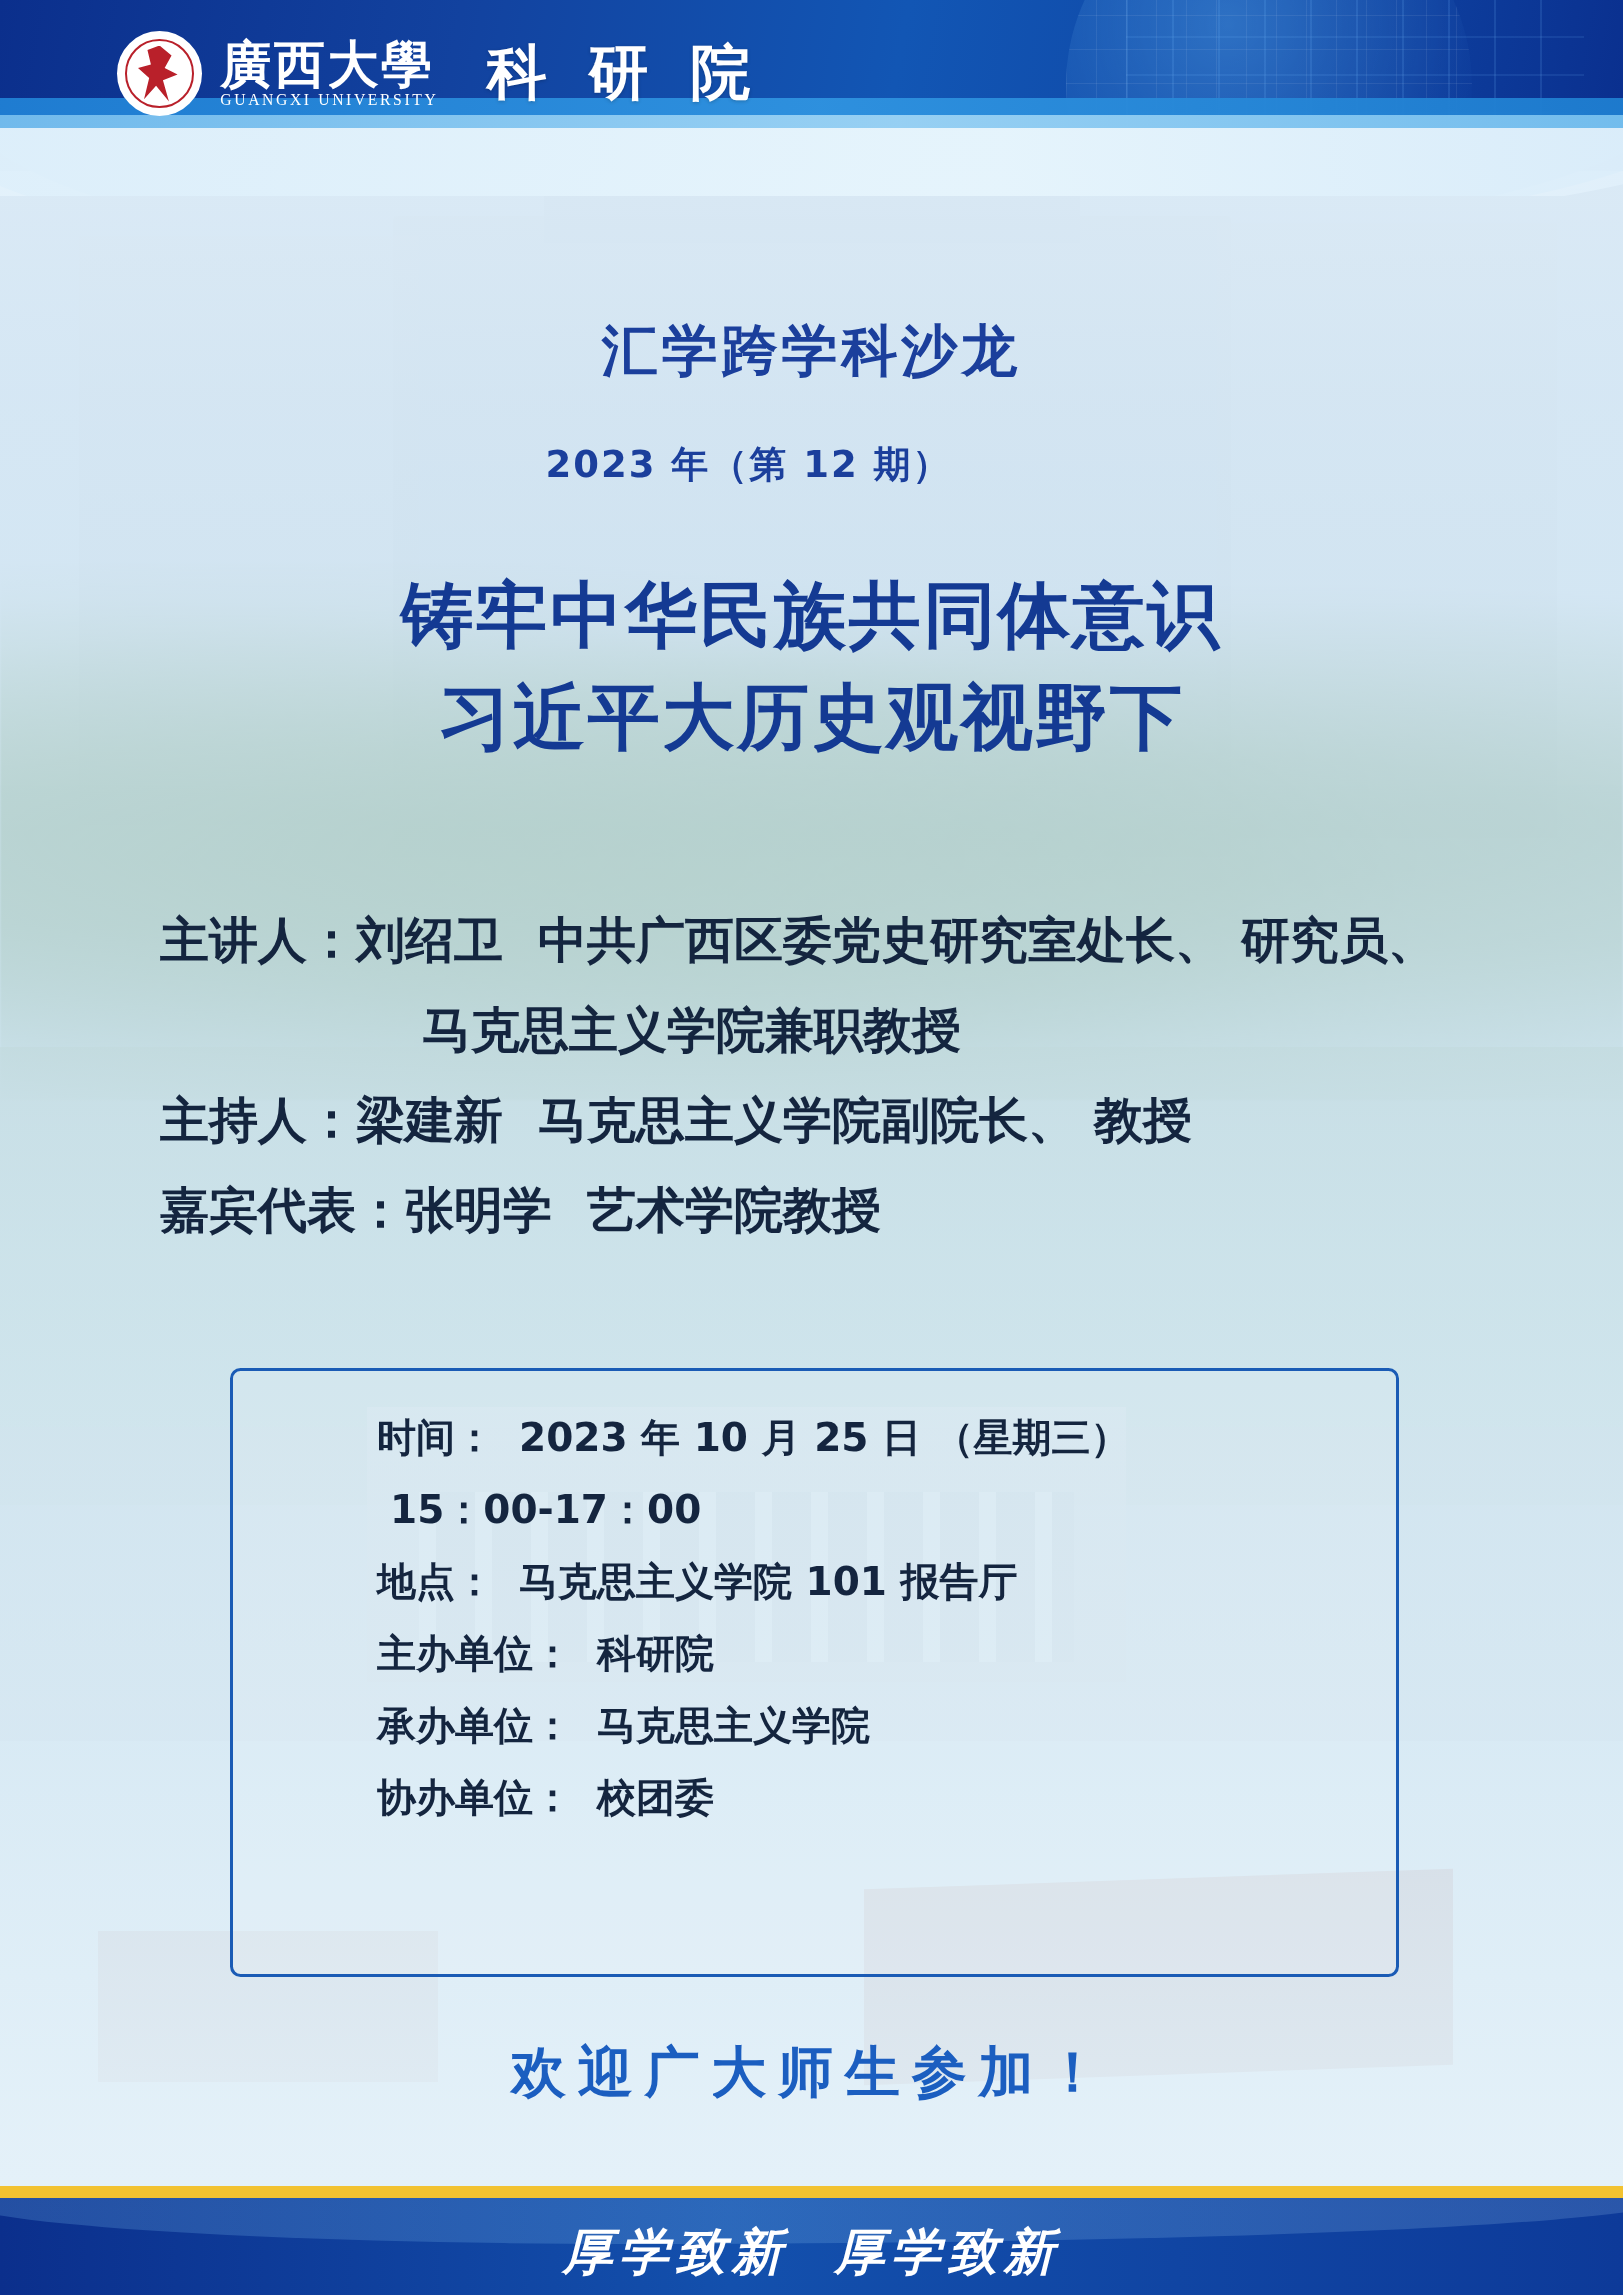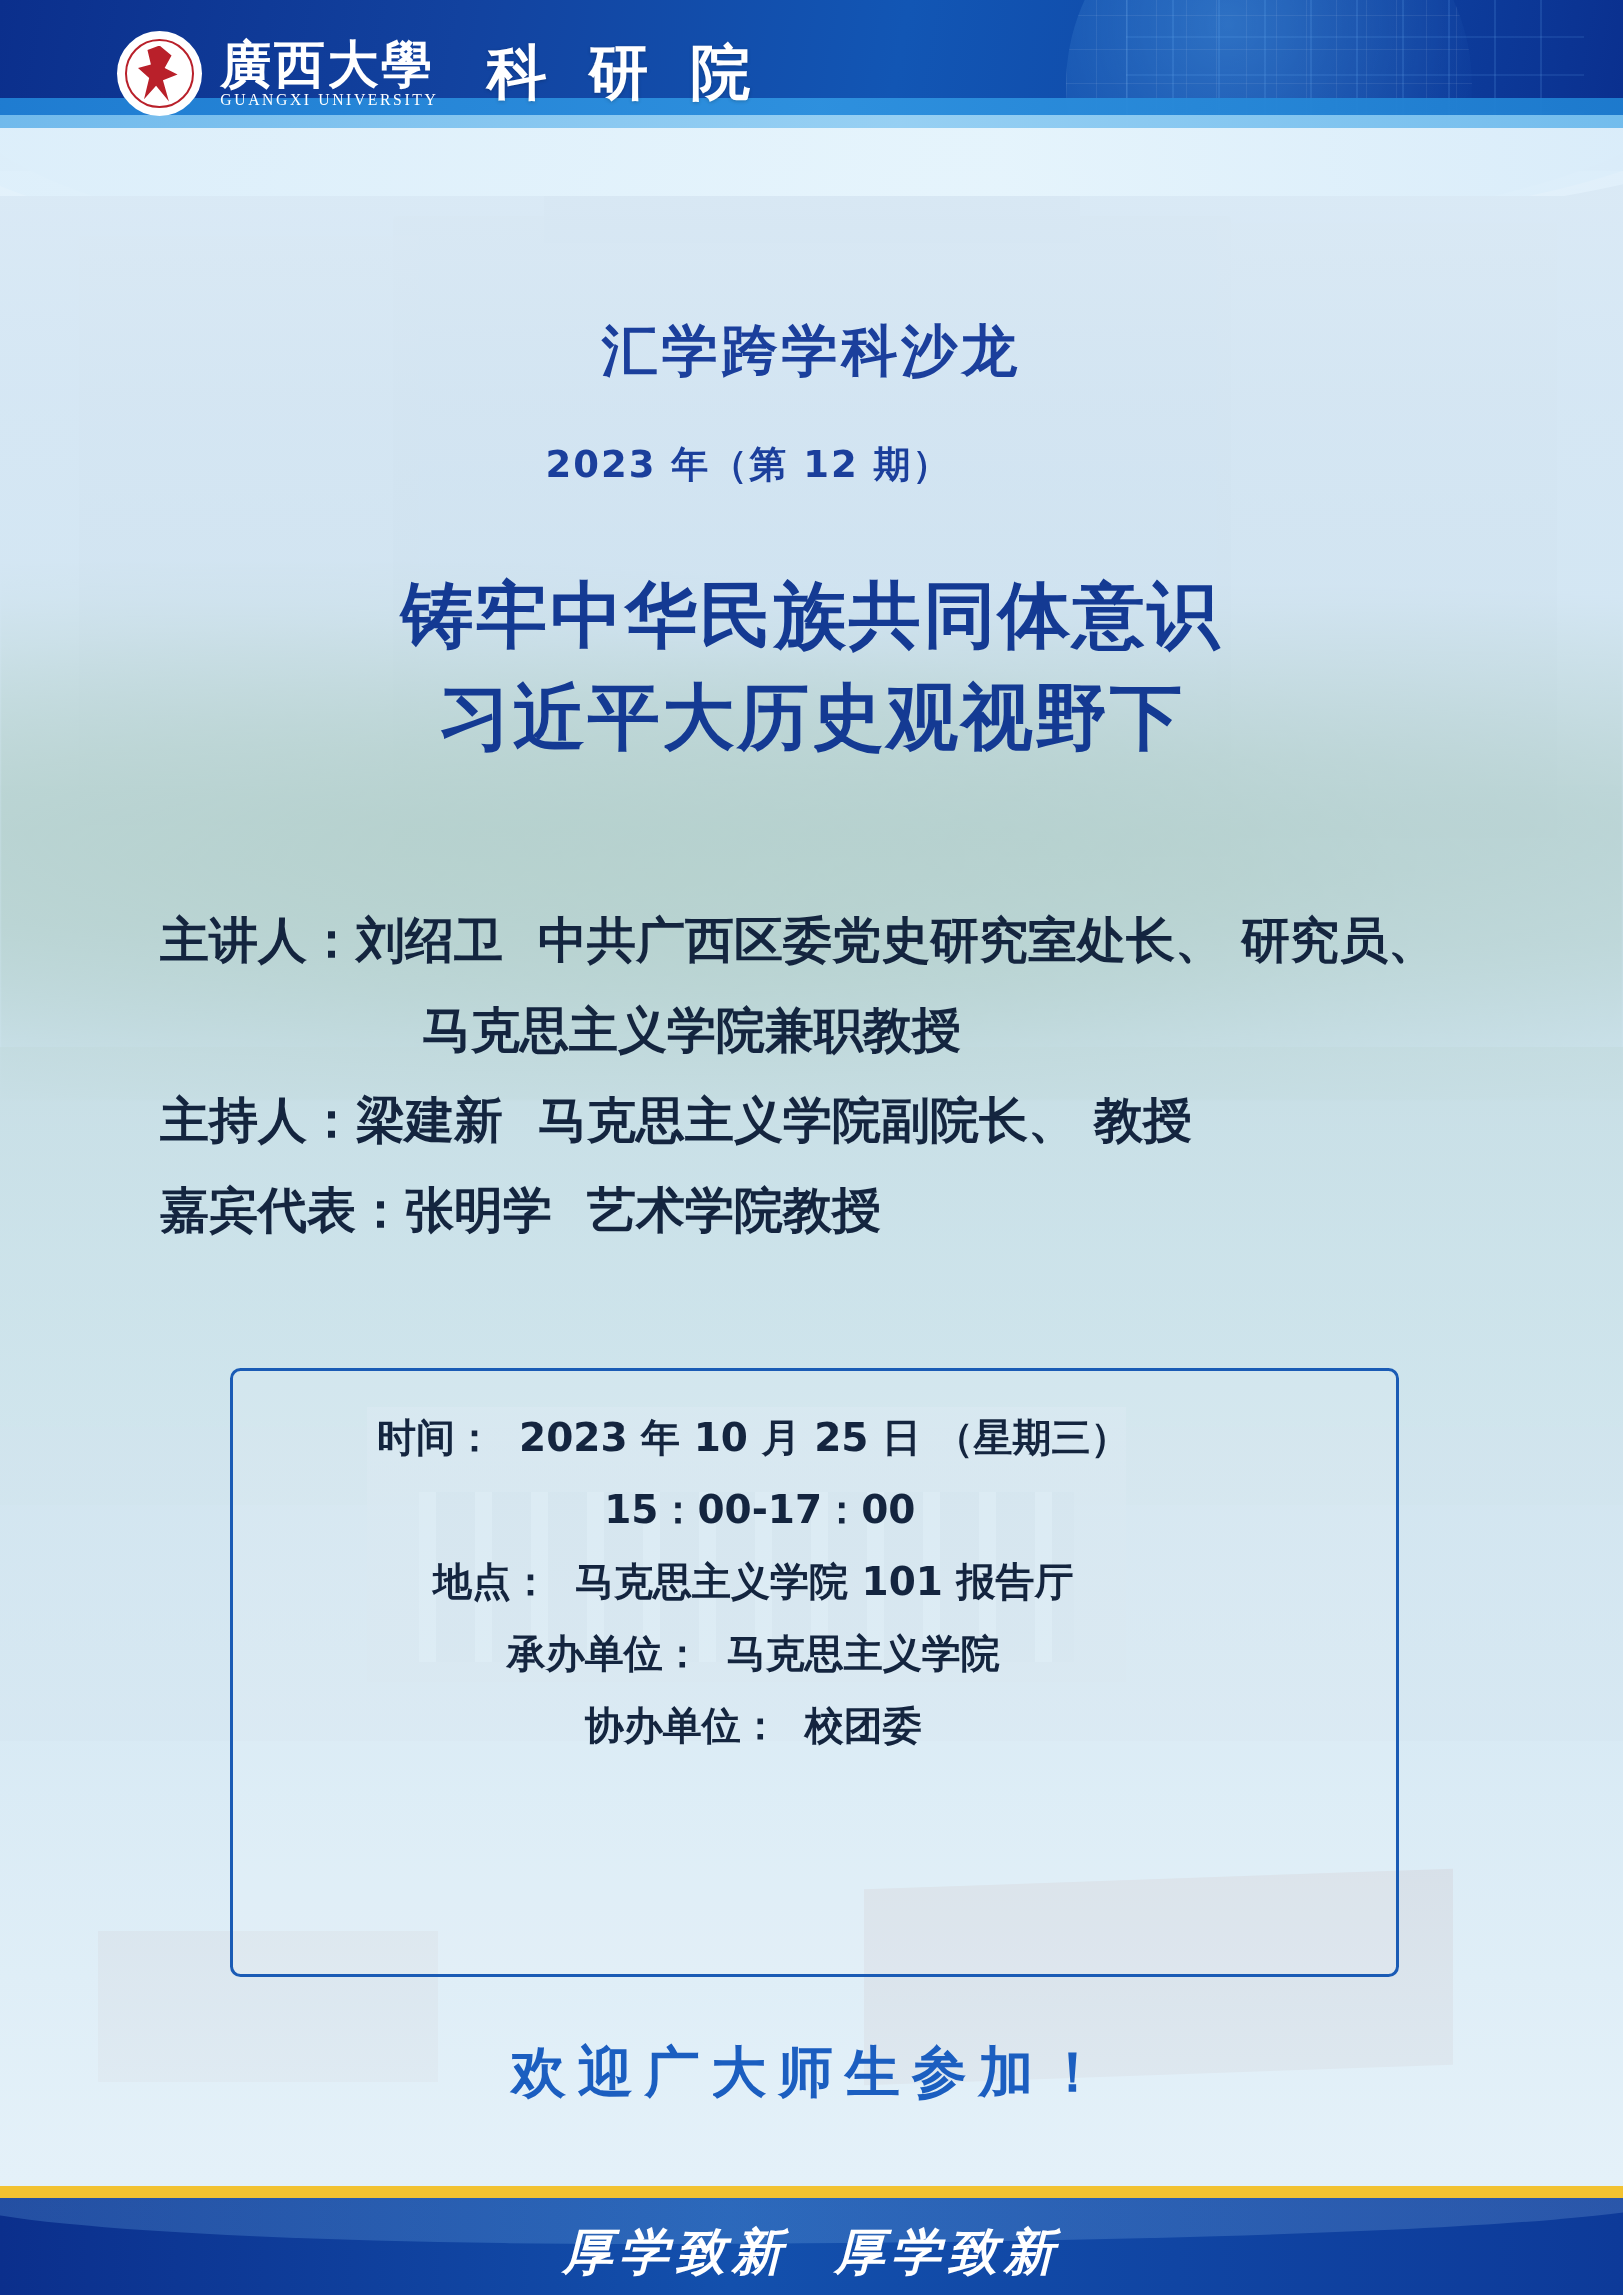--- a/index.html
+++ b/index.html
@@ -389,21 +389,20 @@
     top: 47px;
     font-family: "DejaVu Sans", sans-serif;
     font-weight: 700;
     font-size: 39px;
     line-height: 1.0;
     color: #14253f;
   }
   .info-row {
     margin-bottom: 33px;
     white-space: nowrap;
-    text-align: center;
   }
   .info-row.sub {
     padding-left: 13px;
   }
 
   
   .welcome {
     position: absolute;
     left: 0;
     top: 2036px;
@@ -520,20 +519,21 @@
       <div class="people-row indent"><span>马克思主义学院兼职教授</span></div>
       <div class="people-row"><span>主持人：</span><span>梁建新</span><span class="gap-m"></span><span>马克思主义学院副院长、 教授</span></div>
       <div class="people-row"><span>嘉宾代表：</span><span>张明学</span><span class="gap-m"></span><span>艺术学院教授</span></div>
     </div>
 
     <div class="info-box">
       <div class="info-inner">
         <div class="info-row"><span>时间：</span><span class="gap-s"></span><span>2023 年 10 月 25 日 （星期三）</span></div>
         <div class="info-row sub"><span>15：00-17：00</span></div>
         <div class="info-row"><span>地点：</span><span class="gap-s"></span><span>马克思主义学院 101 报告厅</span></div>
+        <div class="info-row"><span>主办单位：</span><span class="gap-s"></span><span>科研院</span></div>
         <div class="info-row"><span>承办单位：</span><span class="gap-s"></span><span>马克思主义学院</span></div>
         <div class="info-row"><span>协办单位：</span><span class="gap-s"></span><span>校团委</span></div>
       </div>
     </div>
 
     <div class="welcome">欢迎广大师生参加！</div>
   </div>
 
   <div class="footer">
     <div class="footer-yellow"></div>

